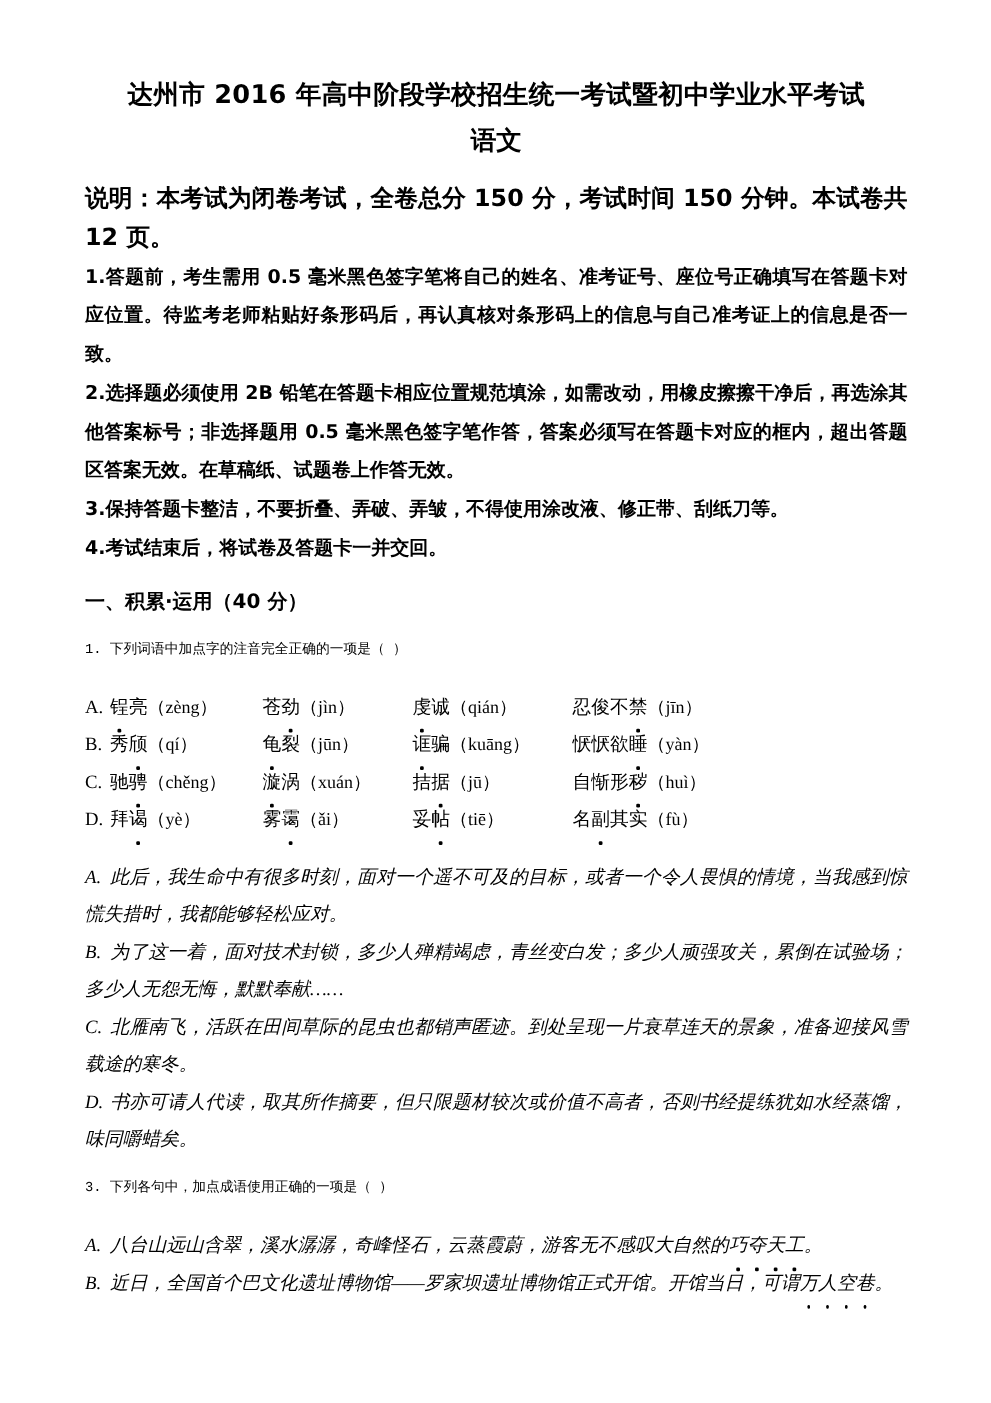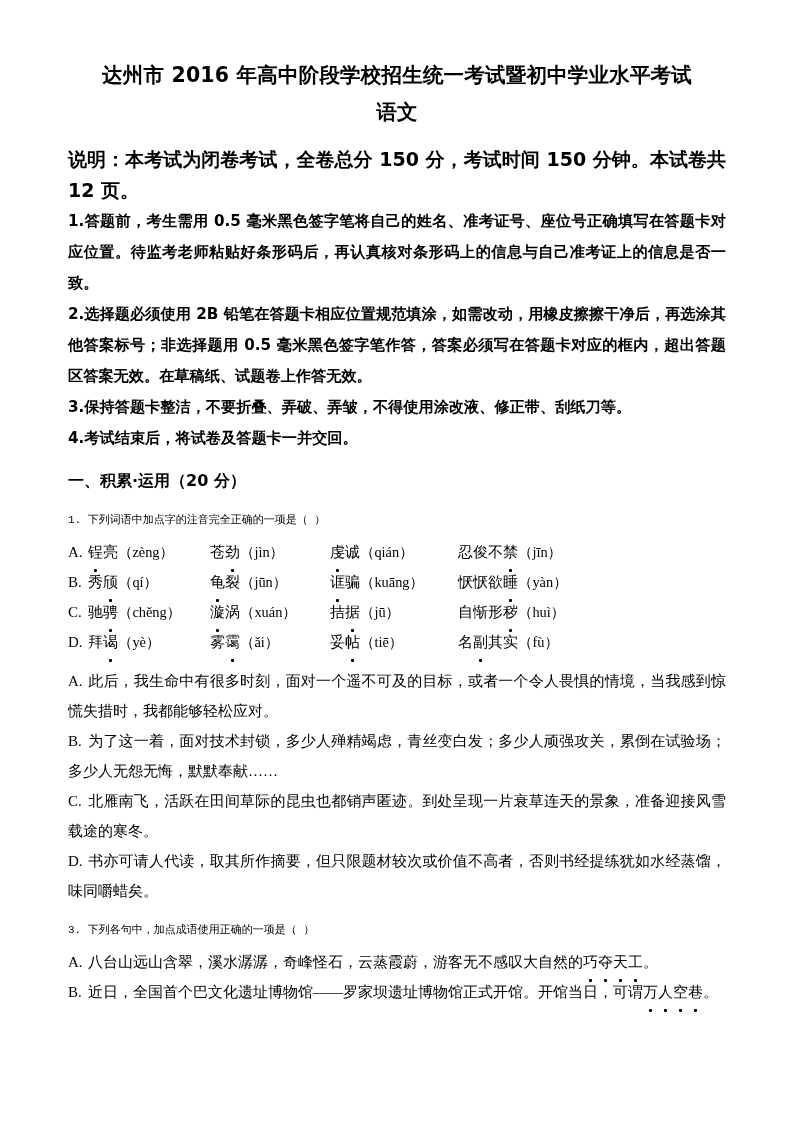--- a/index.html
+++ b/index.html
@@ -87,32 +87,33 @@
   
   .question {
     margin-top: 9px;
   }
   .q-stem {
     font-size: 11px;
     line-height: 30px;
     font-family: Liberation Mono, monospace;
   }
   .q-options {
-    margin-top: 2px;
+    margin-top: 16px;
   }
   .opt-row {
     font-size: 15px;
     line-height: 30px;
     font-family: "Liberation Serif", "DejaVu Serif", serif;
     white-space: nowrap;
   }
   .opt-row.wrap {
     white-space: normal;
     text-align: justify;
     text-justify: inter-ideograph;
+    font-style: italic;
   }
   .opt-label {
     display: inline-block;
     min-width: 20px;
   }
   
   .pin-grid {
     display: inline-block;
   }
   .pin-cell {
@@ -156,21 +157,21 @@
     </div>
 
     <div class="notice">说明：本考试为闭卷考试，全卷总分 150 分，考试时间 150 分钟。本试卷共 12 页。</div>
 
 
     <div class="tip">1.答题前，考生需用 0.5 毫米黑色签字笔将自己的姓名、准考证号、座位号正确填写在答题卡对应位置。待监考老师粘贴好条形码后，再认真核对条形码上的信息与自己准考证上的信息是否一致。</div>
     <div class="tip">2.选择题必须使用 2B 铅笔在答题卡相应位置规范填涂，如需改动，用橡皮擦擦干净后，再选涂其他答案标号；非选择题用 0.5 毫米黑色签字笔作答，答案必须写在答题卡对应的框内，超出答题区答案无效。在草稿纸、试题卷上作答无效。</div>
     <div class="tip">3.保持答题卡整洁，不要折叠、弄破、弄皱，不得使用涂改液、修正带、刮纸刀等。</div>
     <div class="tip">4.考试结束后，将试卷及答题卡一并交回。</div>
 
-    <div class="section-heading">一、积累·运用（20 分）</div>
+    <div class="section-heading">一、积累·运用（40 分）</div>
 
     <div class="questions">
         <div class="question">
           <div class="q-stem"><span>1.</span> <span>下列词语中加点字的注音完全正确的一项是（    ）</span></div>
           <div class="q-options">
             <div class="opt-row"><span class="opt-label">A.</span><span class="pin-grid"><span class="pin-cell pc1"><span><span class="dot">锃</span></span>亮<span class="py">（zèng）</span></span><span class="pin-cell pc2">苍<span><span class="dot">劲</span></span><span class="py">（jìn）</span></span><span class="pin-cell pc3"><span><span class="dot">虔</span></span>诚<span class="py">（qián）</span></span><span class="pin-cell pc4">忍俊不<span><span class="dot">禁</span></span><span class="py">（jīn）</span></span></span></div>
             <div class="opt-row"><span class="opt-label">B.</span><span class="pin-grid"><span class="pin-cell pc1">秀<span><span class="dot">颀</span></span><span class="py">（qí）</span></span><span class="pin-cell pc2"><span><span class="dot">龟</span></span>裂<span class="py">（jūn）</span></span><span class="pin-cell pc3"><span><span class="dot">诓</span></span>骗<span class="py">（kuāng）</span></span><span class="pin-cell pc4">恹恹欲<span><span class="dot">睡</span></span><span class="py">（yàn）</span></span></span></div>
             <div class="opt-row"><span class="opt-label">C.</span><span class="pin-grid"><span class="pin-cell pc1">驰<span><span class="dot">骋</span></span><span class="py">（chěng）</span></span><span class="pin-cell pc2"><span><span class="dot">漩</span></span>涡<span class="py">（xuán）</span></span><span class="pin-cell pc3">拮<span><span class="dot">据</span></span><span class="py">（jū）</span></span><span class="pin-cell pc4">自惭形<span><span class="dot">秽</span></span><span class="py">（huì）</span></span></span></div>
             <div class="opt-row"><span class="opt-label">D.</span><span class="pin-grid"><span class="pin-cell pc1">拜<span><span class="dot">谒</span></span><span class="py">（yè）</span></span><span class="pin-cell pc2">雾<span><span class="dot">霭</span></span><span class="py">（ǎi）</span></span><span class="pin-cell pc3">妥<span><span class="dot">帖</span></span><span class="py">（tiē）</span></span><span class="pin-cell pc4">名<span><span class="dot">副</span></span>其实<span class="py">（fù）</span></span></span></div>
           </div>

